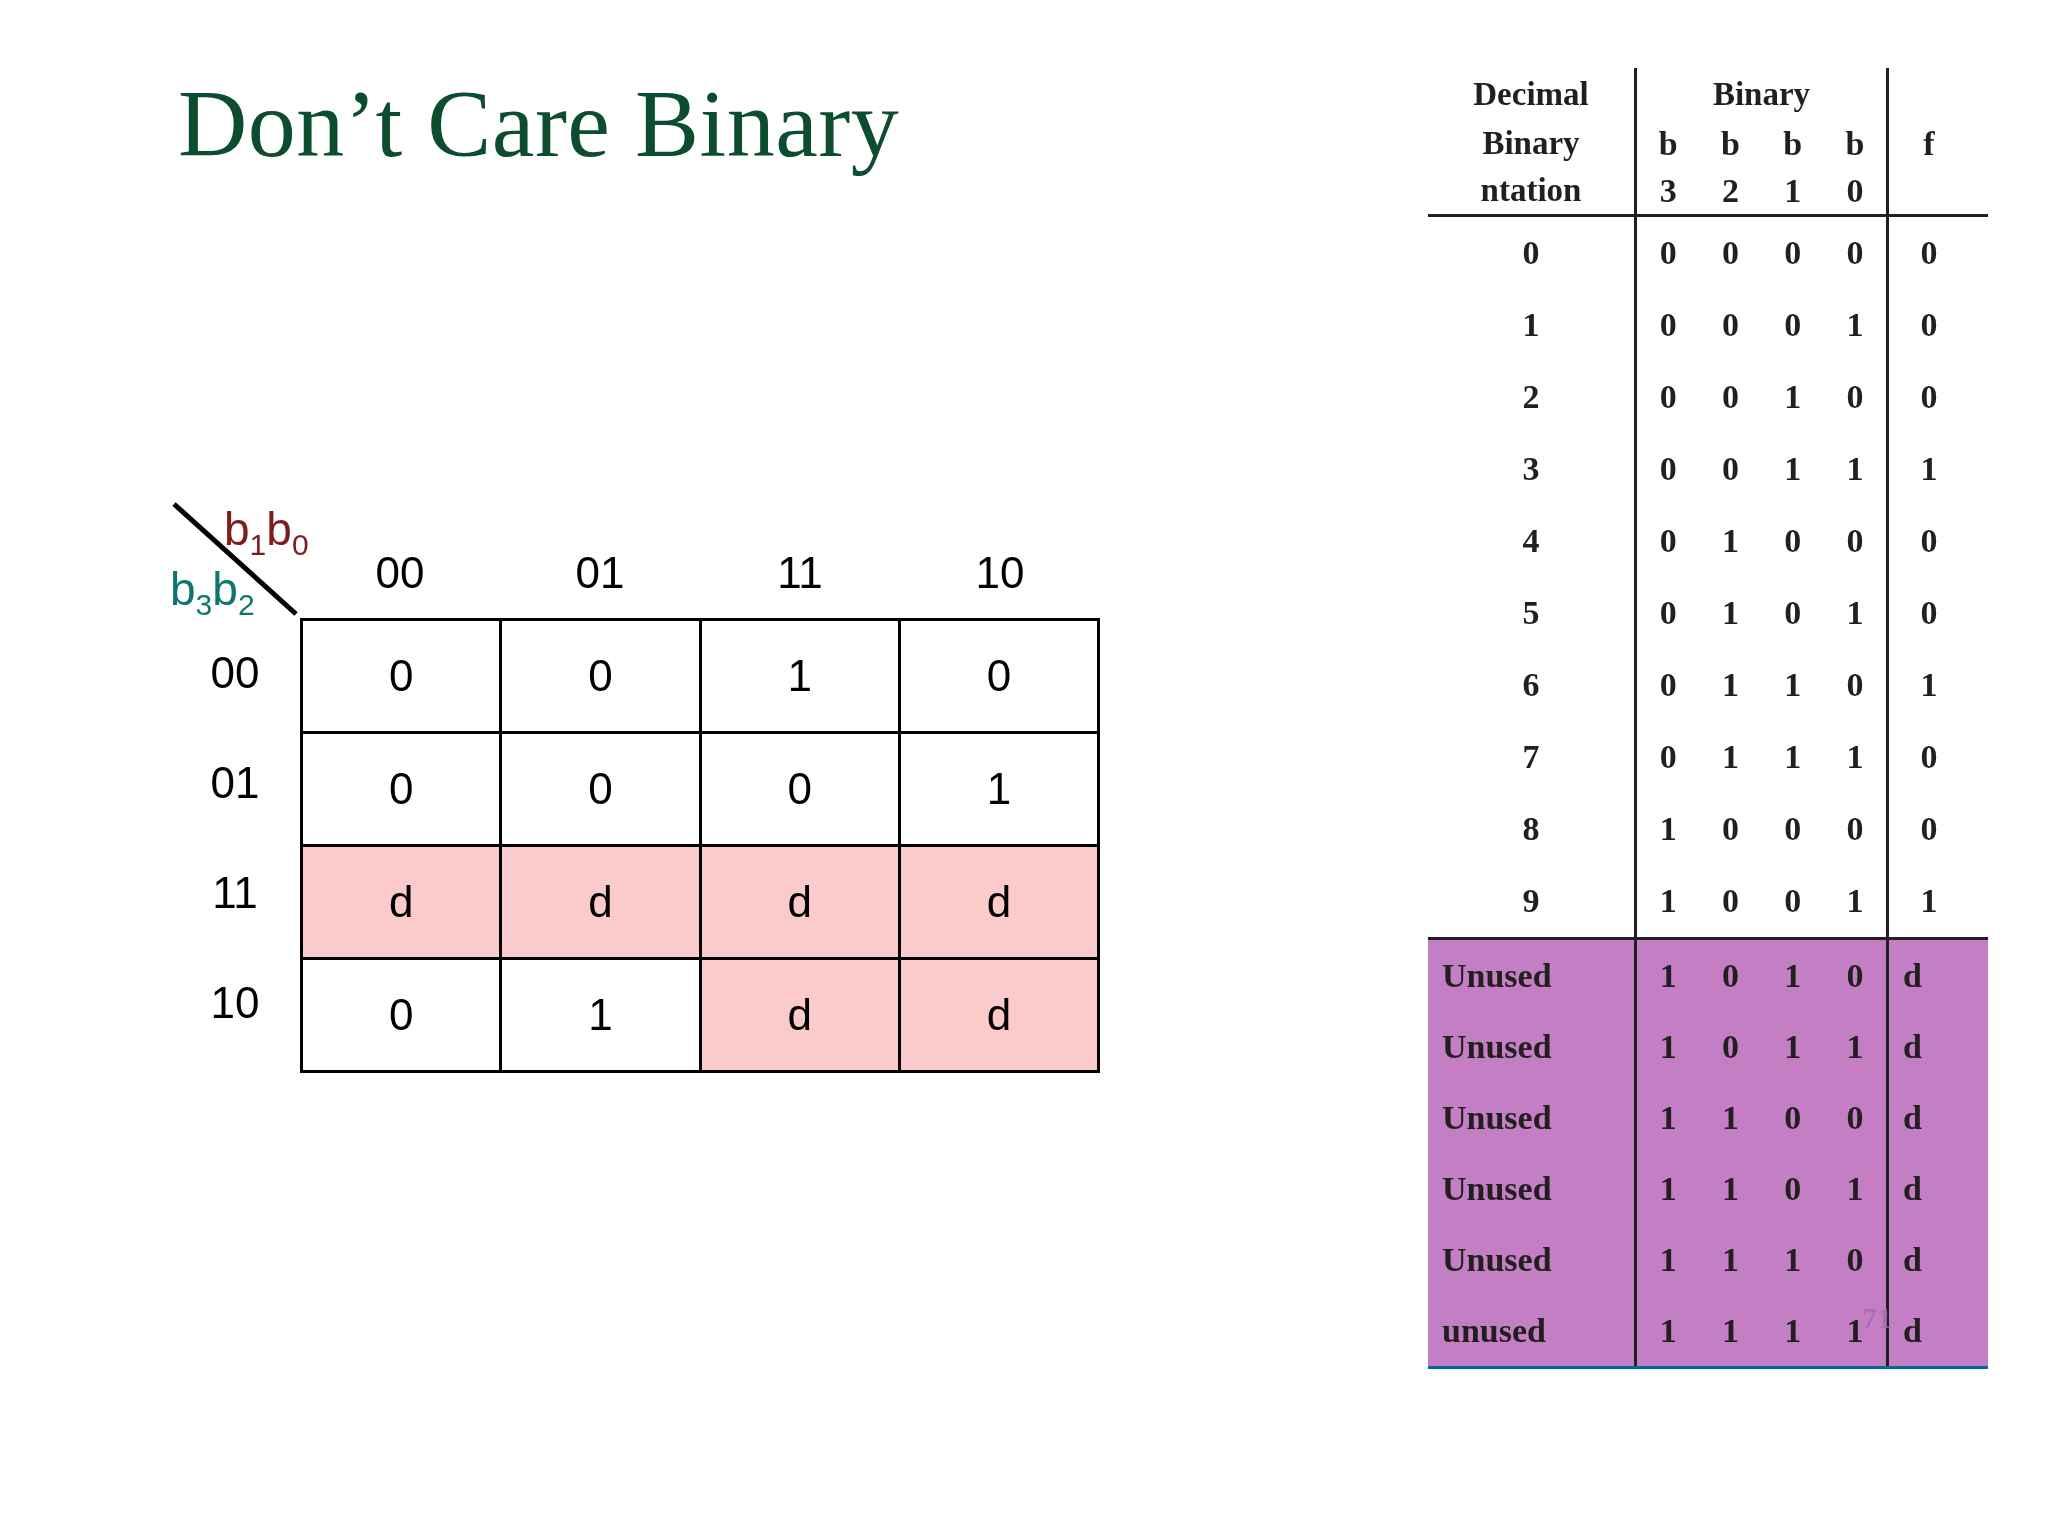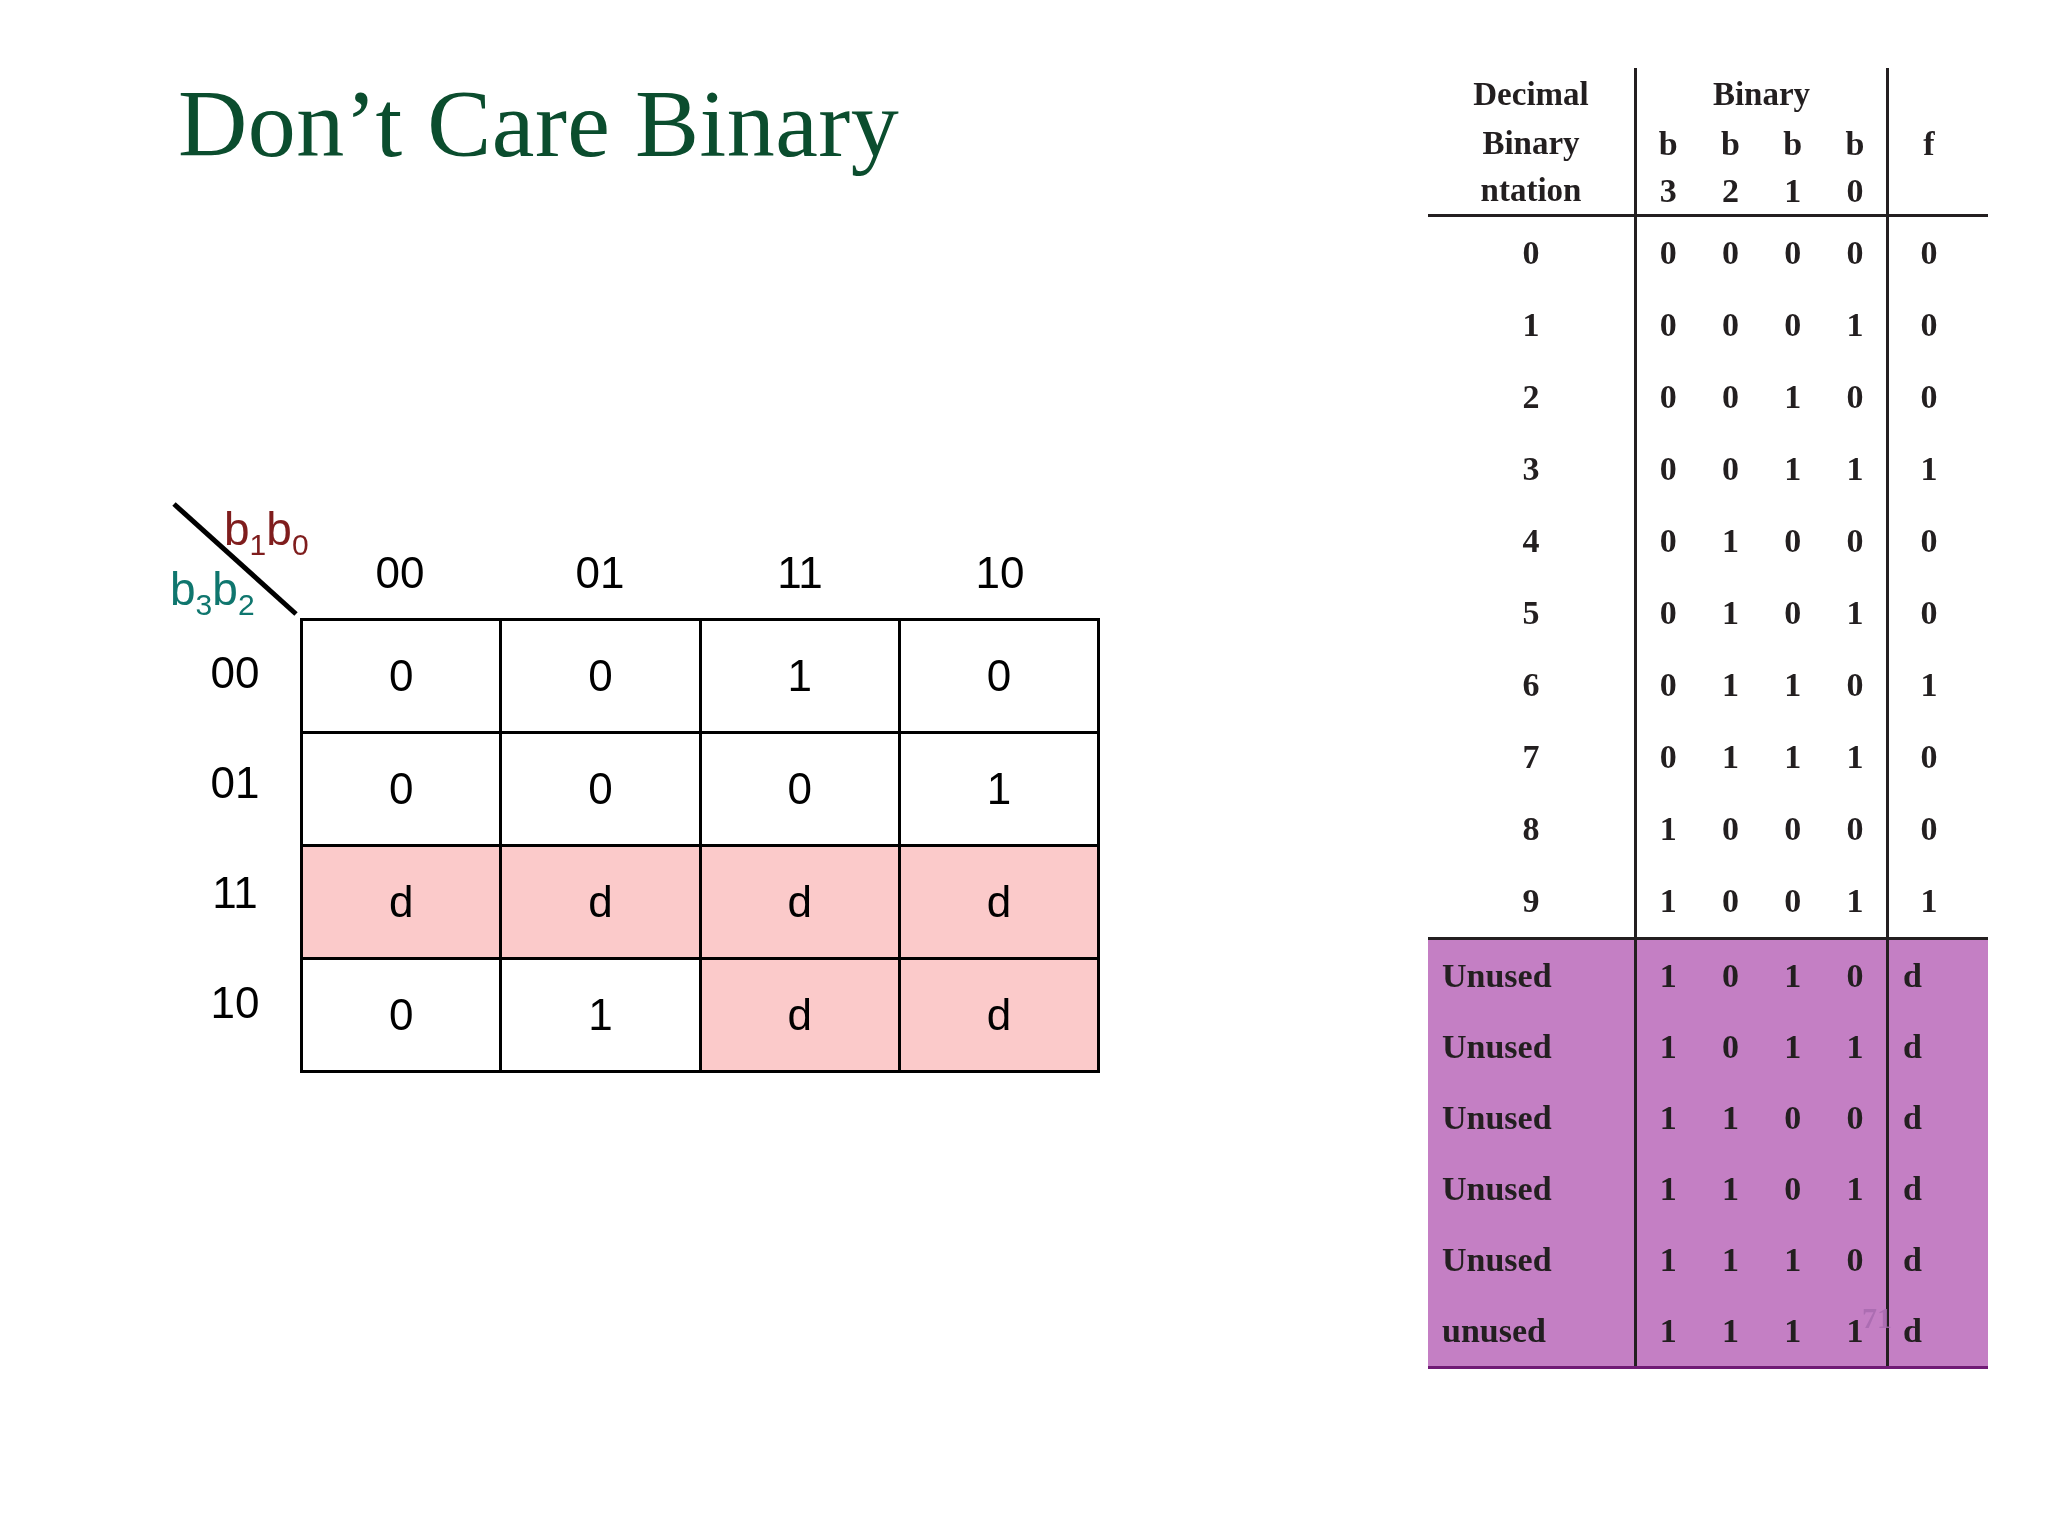--- a/index.html
+++ b/index.html
@@ -186,21 +186,21 @@
     background: #231f20;
   }
 
   
   #tt-dec-rows .tt-row { height: 72px; }
 
   
   #tt-unused {
     background: #C47FC4;
     border-top: 3px solid #231f20;
-    border-bottom: 3px solid #701a75;
+    border-bottom: 3px solid #0369a1;
     width: 560px;
     box-sizing: border-box;
   }
   #tt-unused .tt-row { height: 71px; }
   #tt-unused .tt-dec {
     text-align: left;
     padding-left: 14px;
     box-sizing: border-box;
     font-size: 34px;
   }

